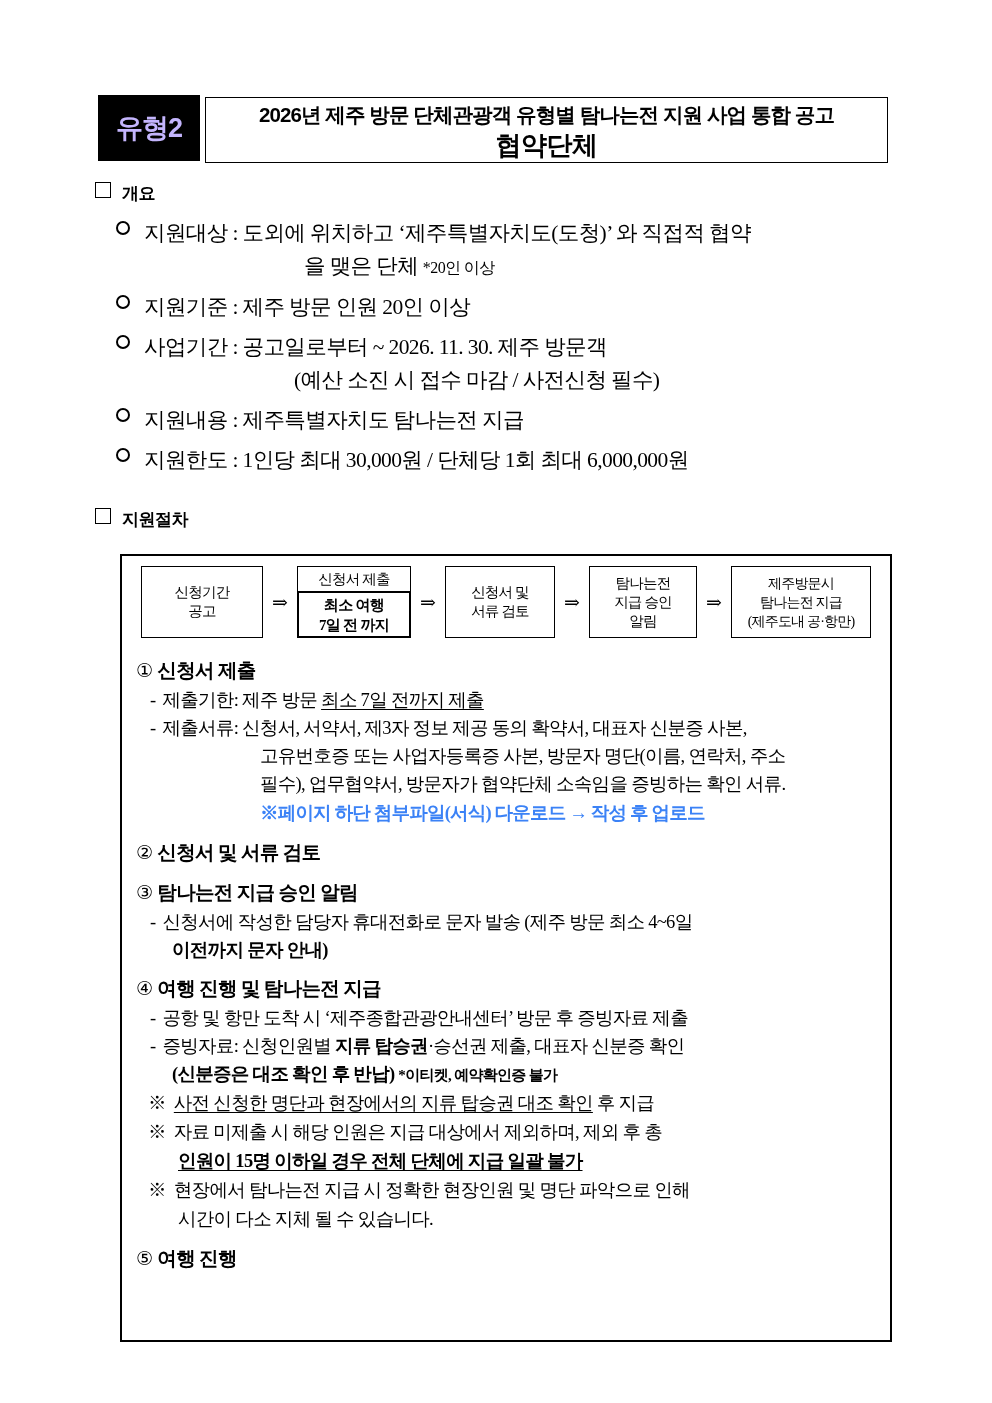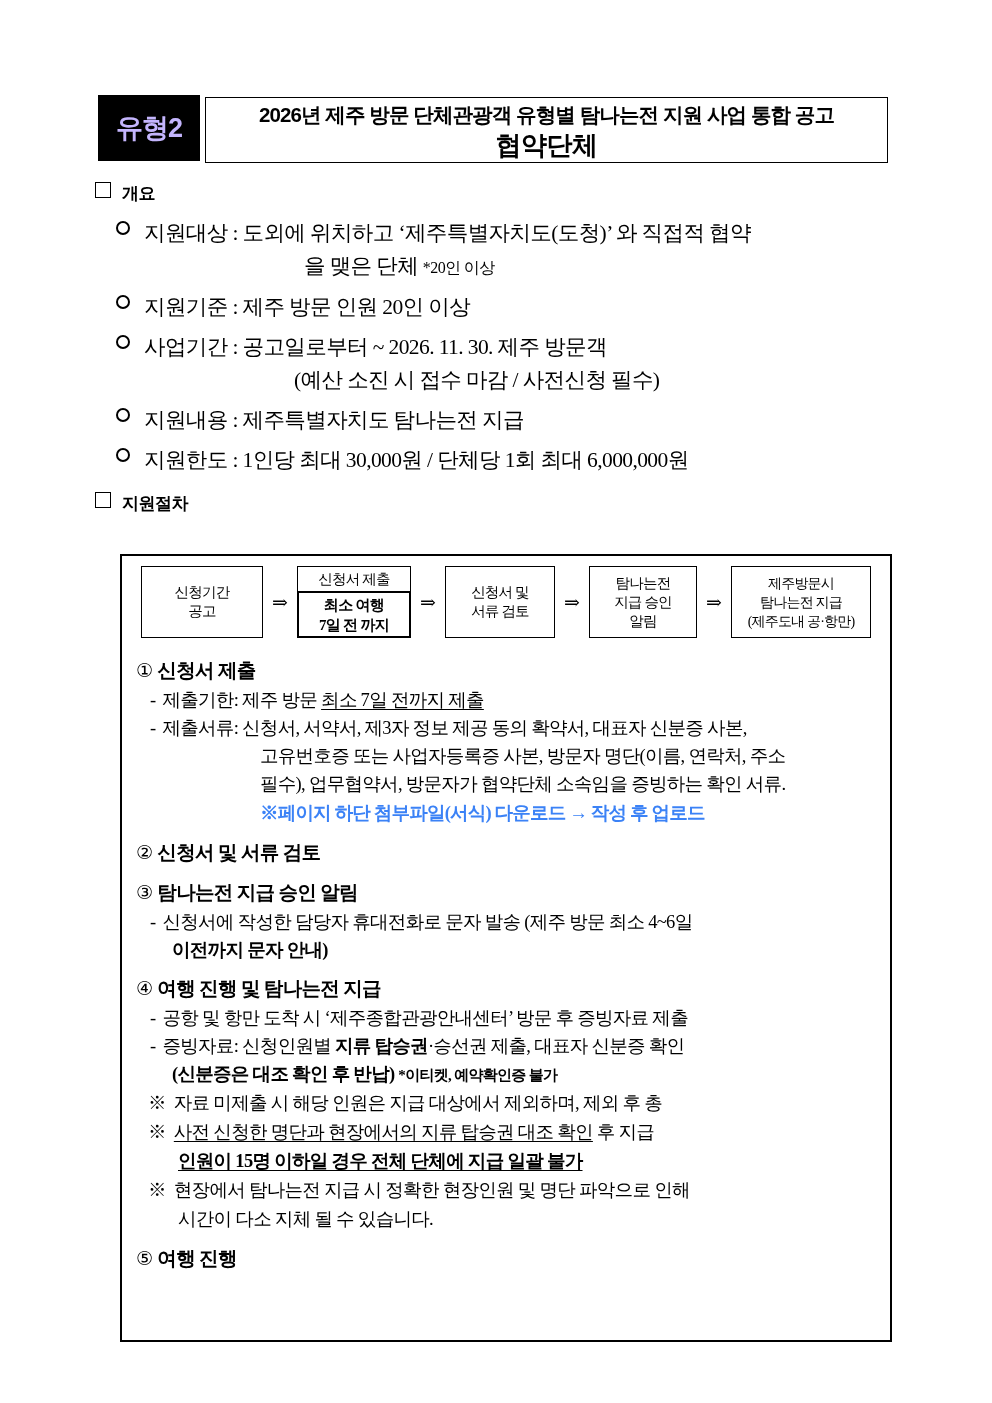--- a/index.html
+++ b/index.html
@@ -306,21 +306,21 @@
     <span class="ol-cont"><span>지원내용</span><span> : </span><span>제주특별자치도 탐나는전 지급</span></span>
   </div>
 
   <div class="ol-item">
     <span class="ol-bullet"></span>
     <span class="ol-cont"><span>지원한도</span><span> : </span><span>1인당 최대 30,000원 / 단체당 1회 최대 6,000,000원</span></span>
   </div>
 
 </div>
 
-<div class="sec-heading" style="left:95px; top:492px;text-align:right;">
+<div class="sec-heading" style="left:95px; top:508px;text-align:right;">
   <span class="sq"></span><span>지원절차</span>
 </div>
 
 <div class="proc-box">
 
   <div class="flow">
 
     <div class="fbox b1">
       <span>신청기간</span>
       <span>공고</span>
@@ -395,24 +395,24 @@
       <span class="dash">-</span><span>공항 및 항만 도착 시 ‘제주종합관광안내센터’ 방문 후 증빙자료 제출</span>
     </div>
     <div class="dash-line">
       <span class="dash">-</span><span>증빙자료:</span><span> 신청인원별 </span><span class="b">지류 탑승권</span><span>·승선권 제출, 대표자 신분증 확인</span>
     </div>
     <div class="cont-line i1">
       <span>(신분증은 대조 확인 후 반납) </span><span class="tiny">*이티켓, 예약확인증 불가</span>
     </div>
 
     <div class="star-line">
+      <span class="st">※</span><span class="u">사전 신청한 명단과 현장에서의 지류 탑승권 대조 확인</span><span> 후 지급</span>
+    </div>
+    <div class="star-line">
       <span class="st">※</span><span>자료 미제출 시 해당 인원은 지급 대상에서 제외하며, 제외 후 총</span>
-    </div>
-    <div class="star-line">
-      <span class="st">※</span><span class="u">사전 신청한 명단과 현장에서의 지류 탑승권 대조 확인</span><span> 후 지급</span>
     </div>
     <div class="star-cont b u">인원이 15명 이하일 경우 전체 단체에 지급 일괄 불가</div>
     <div class="star-line">
       <span class="st">※</span><span>현장에서 탐나는전 지급 시 정확한 현장인원 및 명단 파악으로 인해</span>
     </div>
     <div class="star-cont">시간이 다소 지체 될 수 있습니다.</div>
 
     <div class="step-title">
       <span class="circ">⑤</span><span>여행 진행</span>
     </div>

